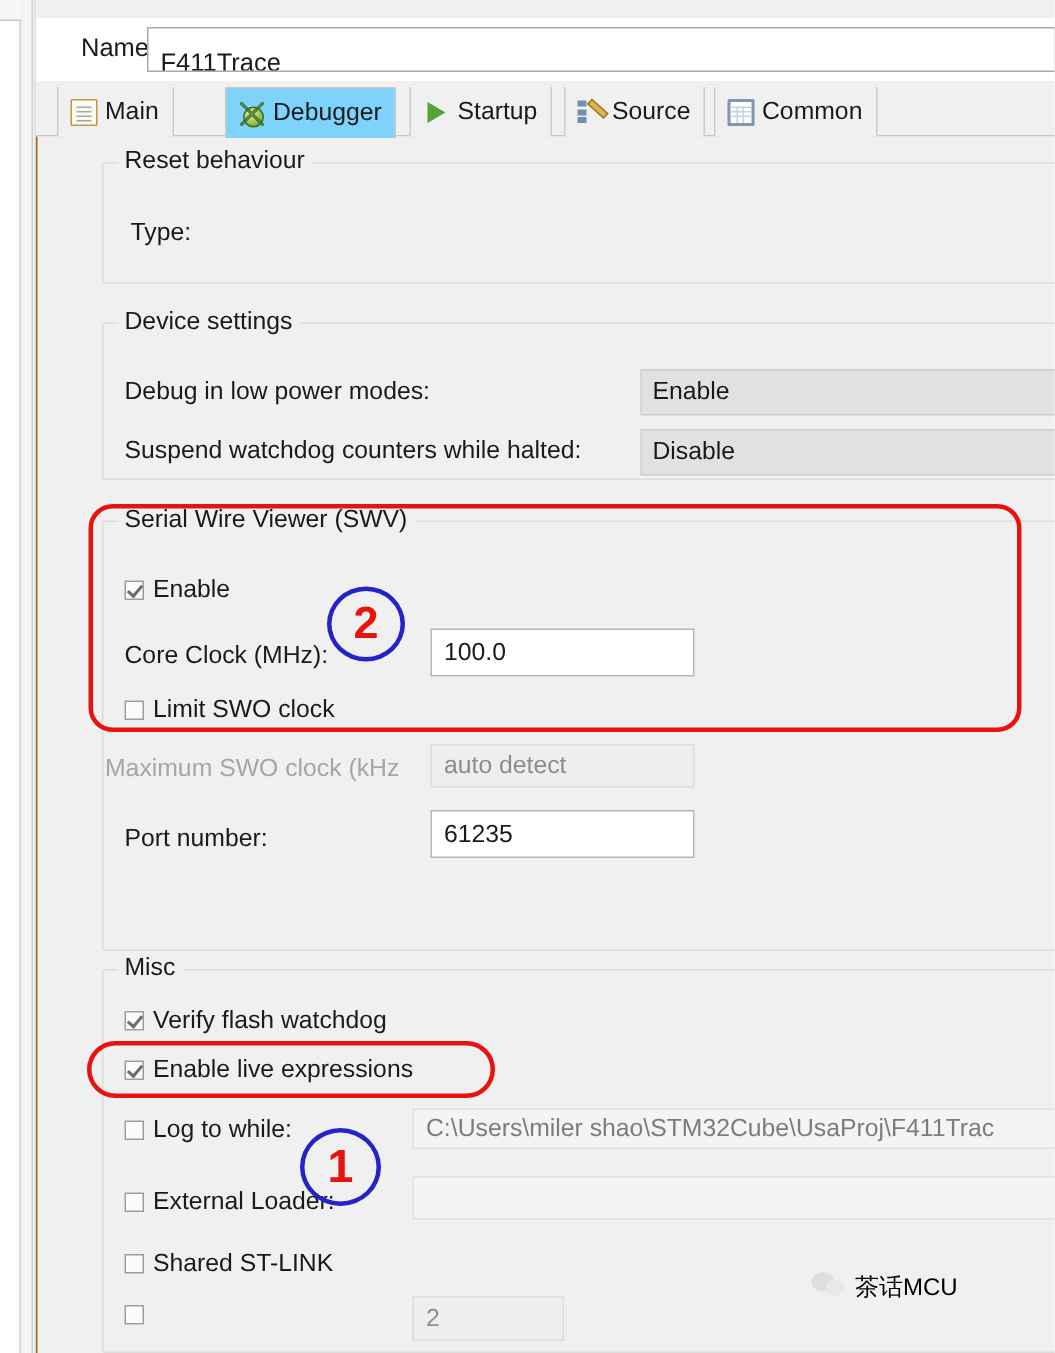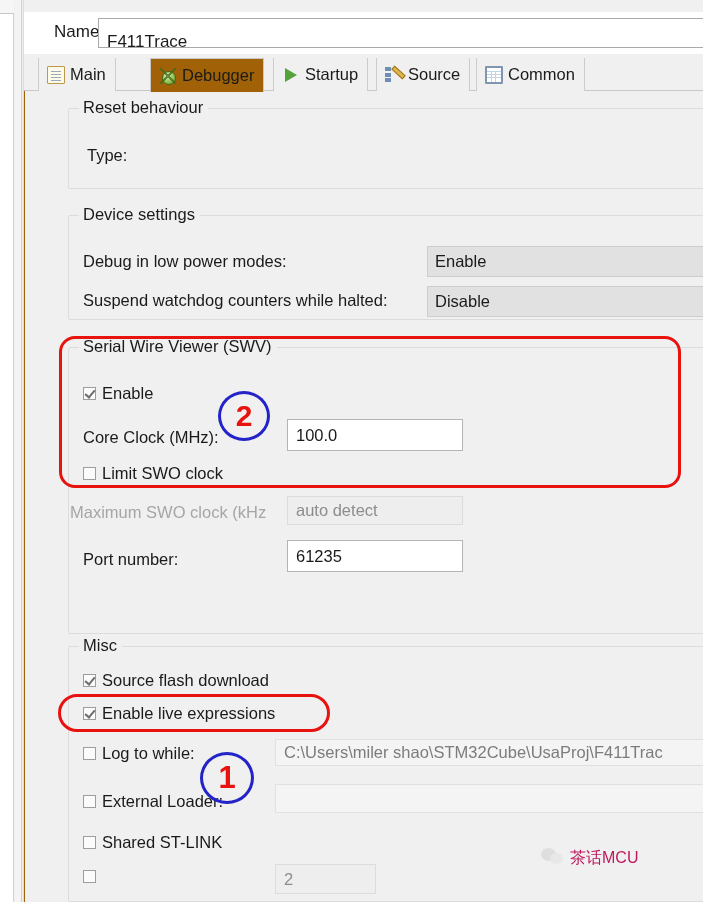--- a/index.html
+++ b/index.html
@@ -81,21 +81,21 @@
     display: flex; align-items: center;
     gap: 5px;
     padding: 0 9px 0 8px;
     font-size: 16.5px;
     color: #1a1a1a;
     border-left: 1px solid #ccc;
     border-right: 1px solid #ccc;
     background: #f0f0f0;
   }
   .tab.active {
-    background: #a16207;
+    background: #7dd3fc;
     border-top: 1px solid #c8c8c8;
     border-left: 1px solid #c8c8c8;
     border-right: 1px solid #c8c8c8;
     height: 34px;
     z-index: 3;
   }
   .tab .ticon { width: 18px; height: 18px; flex: 0 0 18px; position: relative; }
 
   
   .icon-doc {
@@ -294,21 +294,21 @@
     font-weight: bold;
     font-family: "Liberation Sans", sans-serif;
   }
 
   
   .watermark {
     position: absolute;
     display: flex;
     align-items: flex-start;
     gap: 5px;
-    color: #be185d;
+    color: #000000;
     font-size: 16px;
     user-select: none;
   }
   .wechat {
     position: relative;
     width: 24px; height: 18px;
   }
   .wechat .b1, .wechat .b2 {
     position: absolute;
     border-radius: 50%;
@@ -404,21 +404,21 @@
       <div class="textfield" style="left:262px; top:449px; width:176px; height:32px;">
         <span>61235</span>
       </div>
 
       <div class="group" style="left:43px; top:555px; width:640px; height:256px;">
         <span class="legend">Misc</span>
       </div>
 
       <div class="cb checked" style="left:58px; top:580px;">
         <span class="box"></span>
-        <span>Source flash download</span>
+        <span>Verify flash watchdog</span>
       </div>
 
       <div class="cb checked" style="left:58px; top:613px;">
         <span class="box"></span>
         <span>Enable live expressions</span>
       </div>
 
       <div class="cb" style="left:58px; top:653px;">
         <span class="box"></span>
         <span>Log to while:</span>

